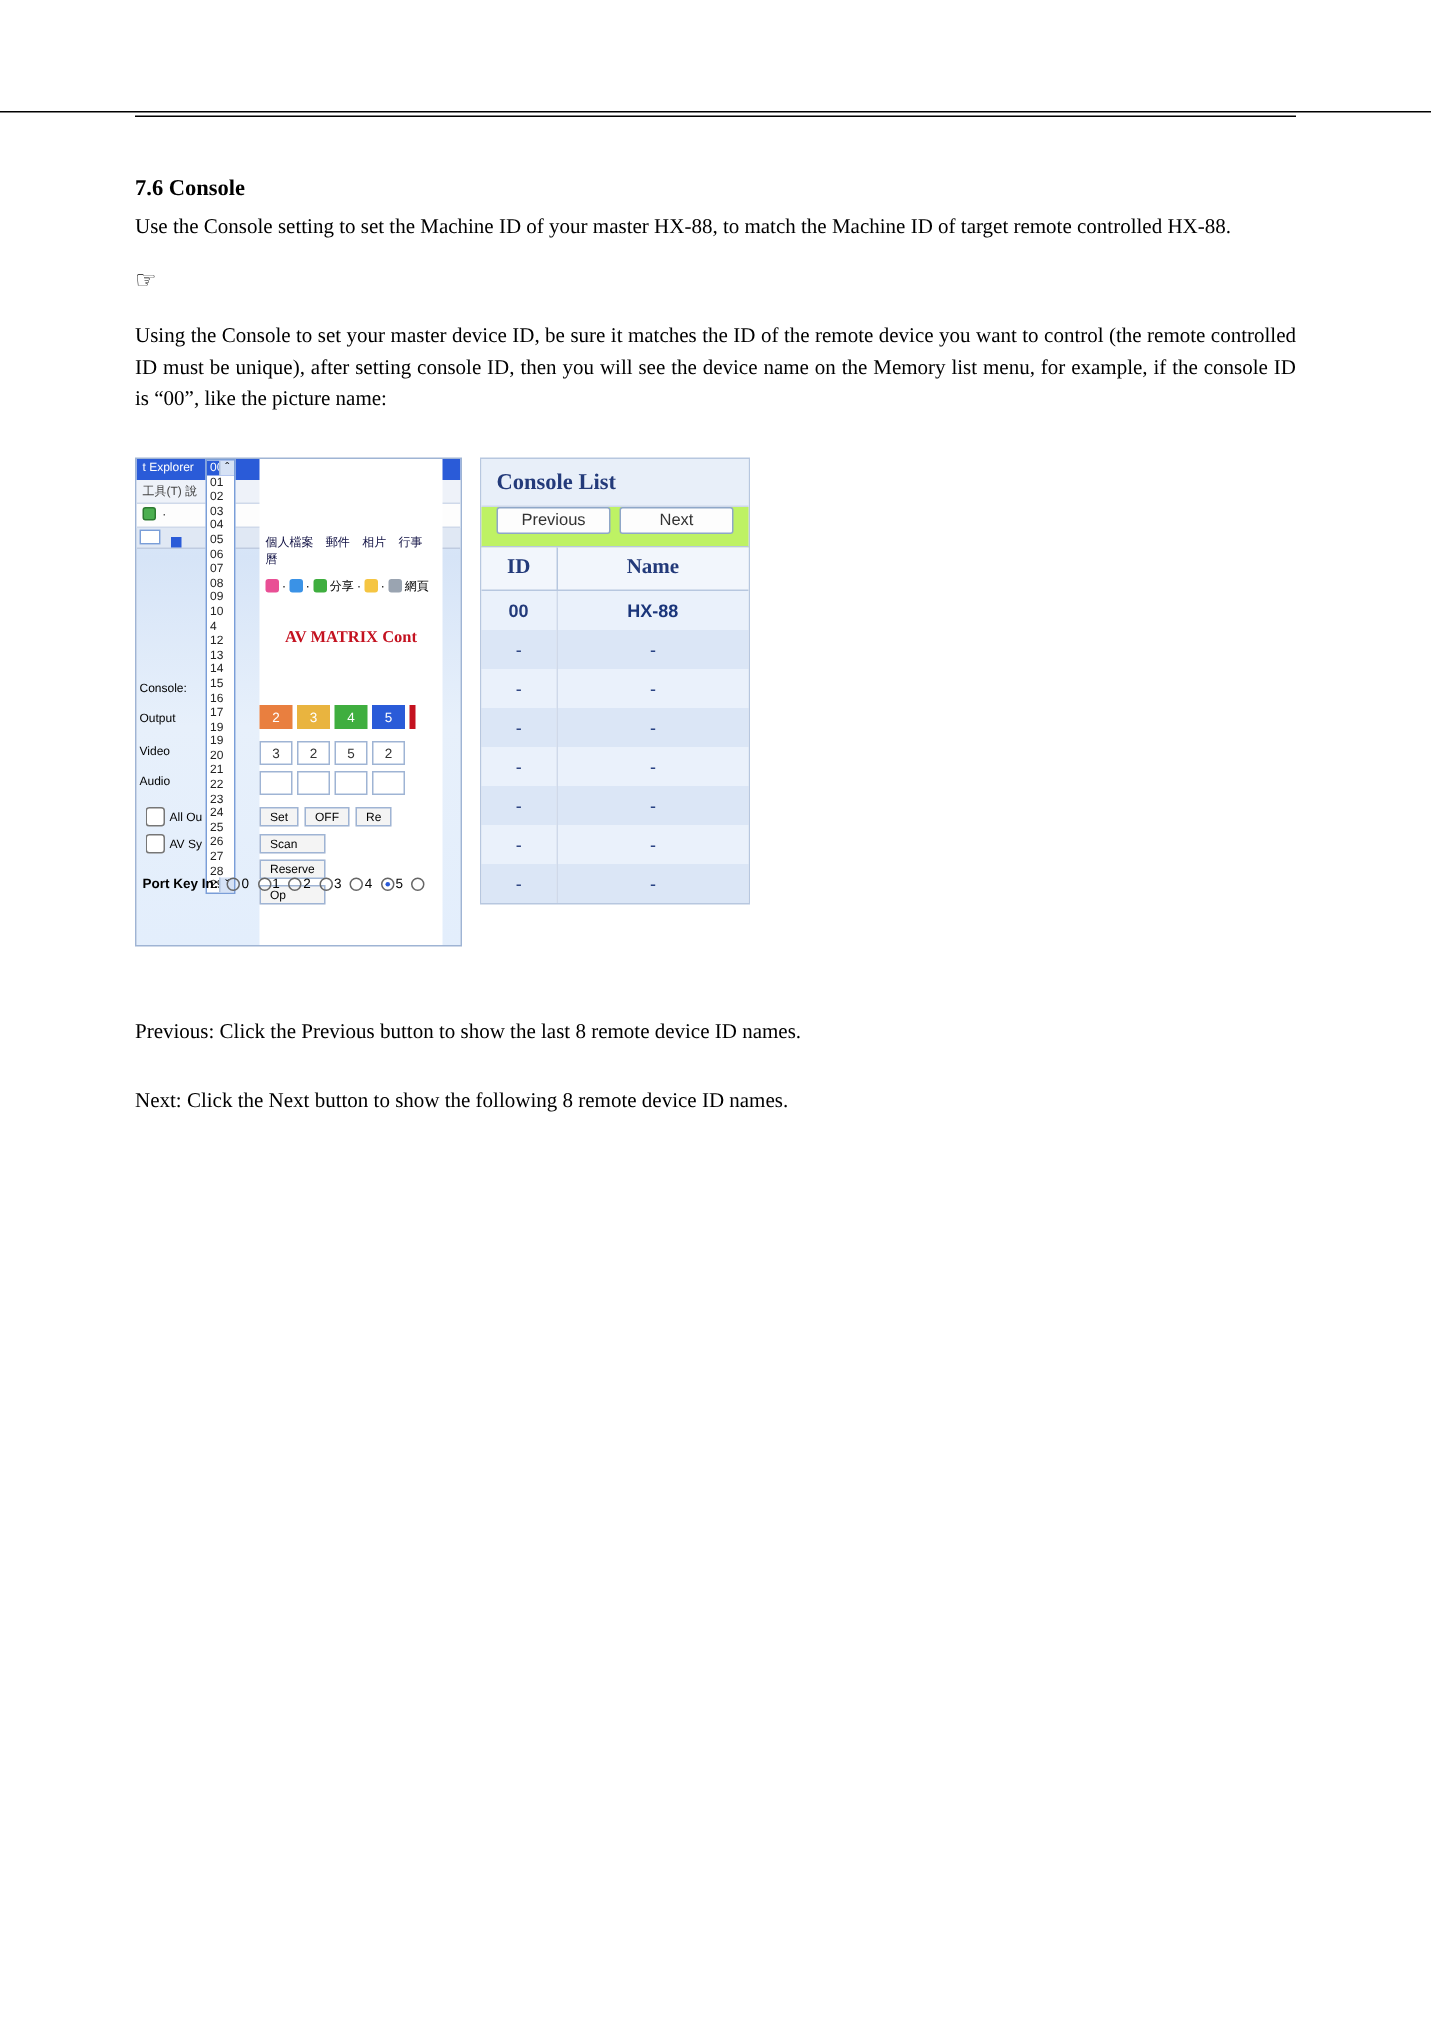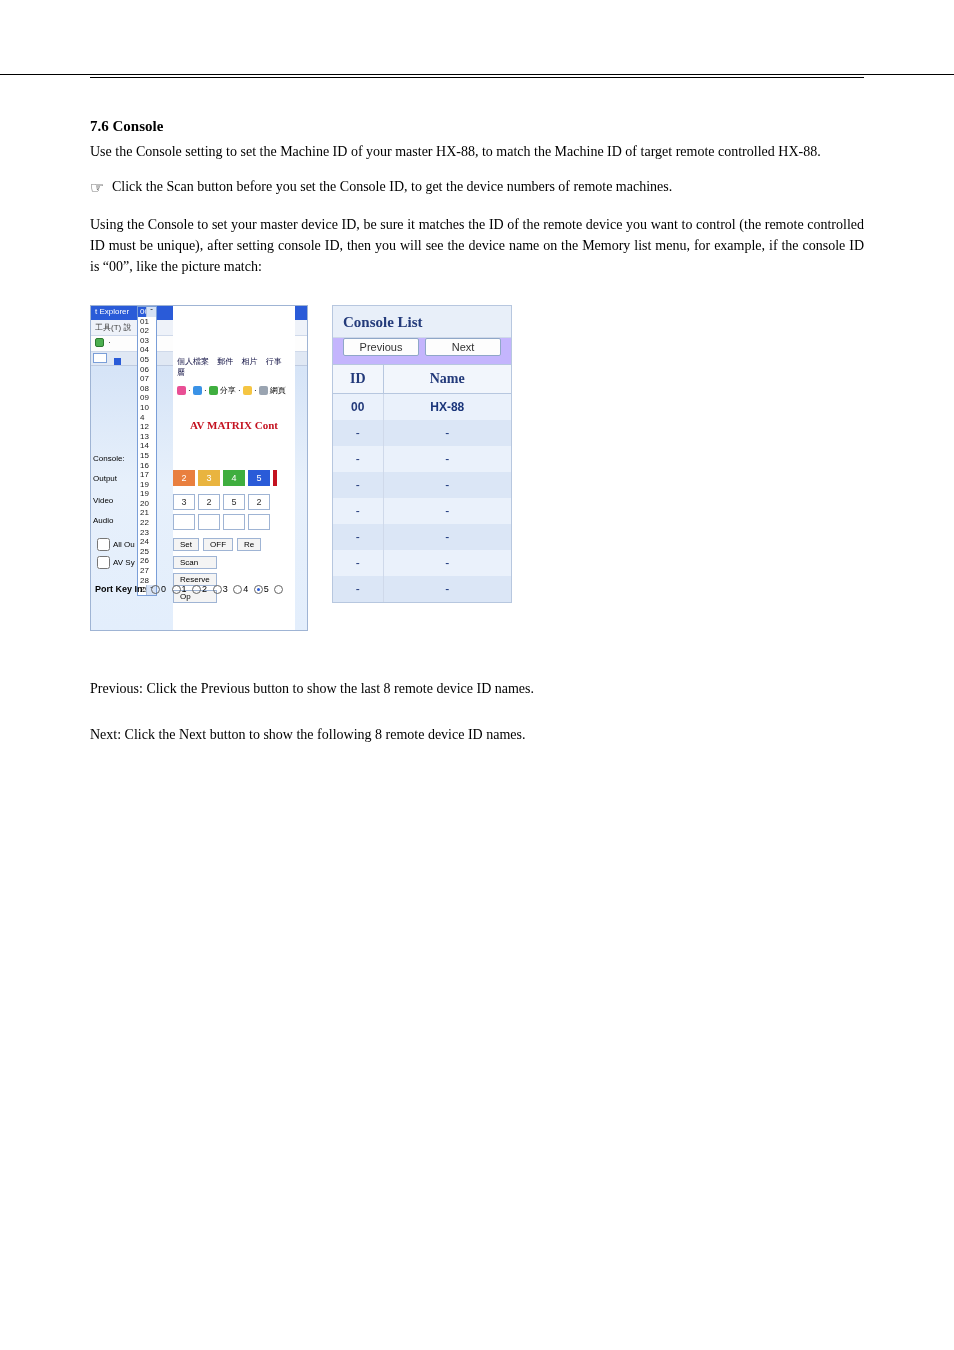--- a/index.html
+++ b/index.html
@@ -35,21 +35,21 @@
       padding: 0 90px;
     }
     .para { margin: 6px 0 14px 0; font-size: 14px; line-height: 1.5; text-align: justify; }
     .h3 { font-weight: bold; font-size: 15px; margin: 14px 0 6px 0; }
     .ptr { display: inline-block; width: 18px; vertical-align: top; font-size:16px;}
     .inset { margin-left: 18px; }
     .pn-row { margin: 8px 0 30px 0; font-size: 14px; }
     .smallquote { font-family: serif; }
     .imgrow {
       display: flex;
-      gap: 24px;
+      gap: 12px;
       align-items: flex-start;
       margin: 28px 0 50px 0;
     }
     
     .shot-left {
       width: 218px;
       height: 326px;
       background: linear-gradient(#e3eefc,#d6e4f7 20%,#e7f0fb 55%,#e3eefc);
       border: 1px solid #9fb4d4;
       position: relative;
@@ -114,21 +114,21 @@
     
     .shot-right {
       width: 180px;
       border:1px solid #b7c7df;
       font-family: Arial, sans-serif;
     }
     .shot-right .clist-title {
       font-family:'Times New Roman',serif; font-weight:bold; color:#233a7a; font-size:15px;
       padding:8px 10px 6px 10px; background:#e8eff9; border-bottom:1px solid #cfd9ea;
     }
-    .shot-right .pn-btns { display:flex; gap:6px; padding:0 10px 8px 10px; background:#c4b5fd; border-bottom:1px solid #b7c7df;}
+    .shot-right .pn-btns { display:flex; gap:6px; padding:0 10px 8px 10px; background:#bef264; border-bottom:1px solid #b7c7df;}
     .shot-right .pn-btns button {
       flex:1; font-size:11px; padding:2px 4px; background:#fdfdfd; border:1px solid #8fa7c8; border-radius:2px; color:#333;
     }
     .shot-right table { width:100%; border-collapse:collapse; font-size:12px; }
     .shot-right th { background:#f2f6fc; color:#233a7a; font-weight:bold; font-family:'Times New Roman',serif; font-size:14px; padding:6px 4px; border-bottom:1px solid #b7c7df;}
     .shot-right th.idcol { width:50px; border-right:1px solid #b7c7df;}
     .shot-right td { text-align:center; padding:6px 4px; font-size:12px; color:#1a357a; }
     .shot-right tr.row-a td { background:#eaf1fb; }
     .shot-right tr.row-b td { background:#dbe6f6; }
     .shot-right tr td:first-child { border-right:1px solid #cfd9ea; color:#233a7a;}
@@ -147,26 +147,25 @@
 <div class="header-rule2"></div>
 
 <div class="content">
 
   <div class="h3">7.6 Console</div>
 
   <div class="para">Use the Console setting to set the Machine ID of your master HX-88, to match the Machine ID of target remote controlled HX-88.</div>
 
   <div class="para" style="display:flex;">
     <span class="ptr">☞</span>
-    <span class="inset" style="margin-left:4px;">Click the Scan button before you set the Console ID, to get the device numbers of remote machines.</span>
   </div>
 
   <div class="para">
     <span>Using the Console to set your master device ID, be sure it matches the ID of the remote device you want to control (the remote controlled ID must be unique), after setting console ID, then you will see the device name on the Memory list menu, for example, if the console ID is</span>
-    <span class="smallquote">“</span><span>00</span><span class="smallquote">”</span><span>, like the picture match:</span>
+    <span class="smallquote">“</span><span>00</span><span class="smallquote">”</span><span>, like the picture name:</span>
   </div>
 
   <div class="imgrow">
 
     <div class="shot-left">
       <div class="titlebar">t Explorer</div>
       <div class="toolbar-a">工具(T)   說</div>
       <div class="toolbar-b">
         <span class="greenbox"></span>
         <span style="font-size:8px;color:#333;margin-left:2px;">·</span>

